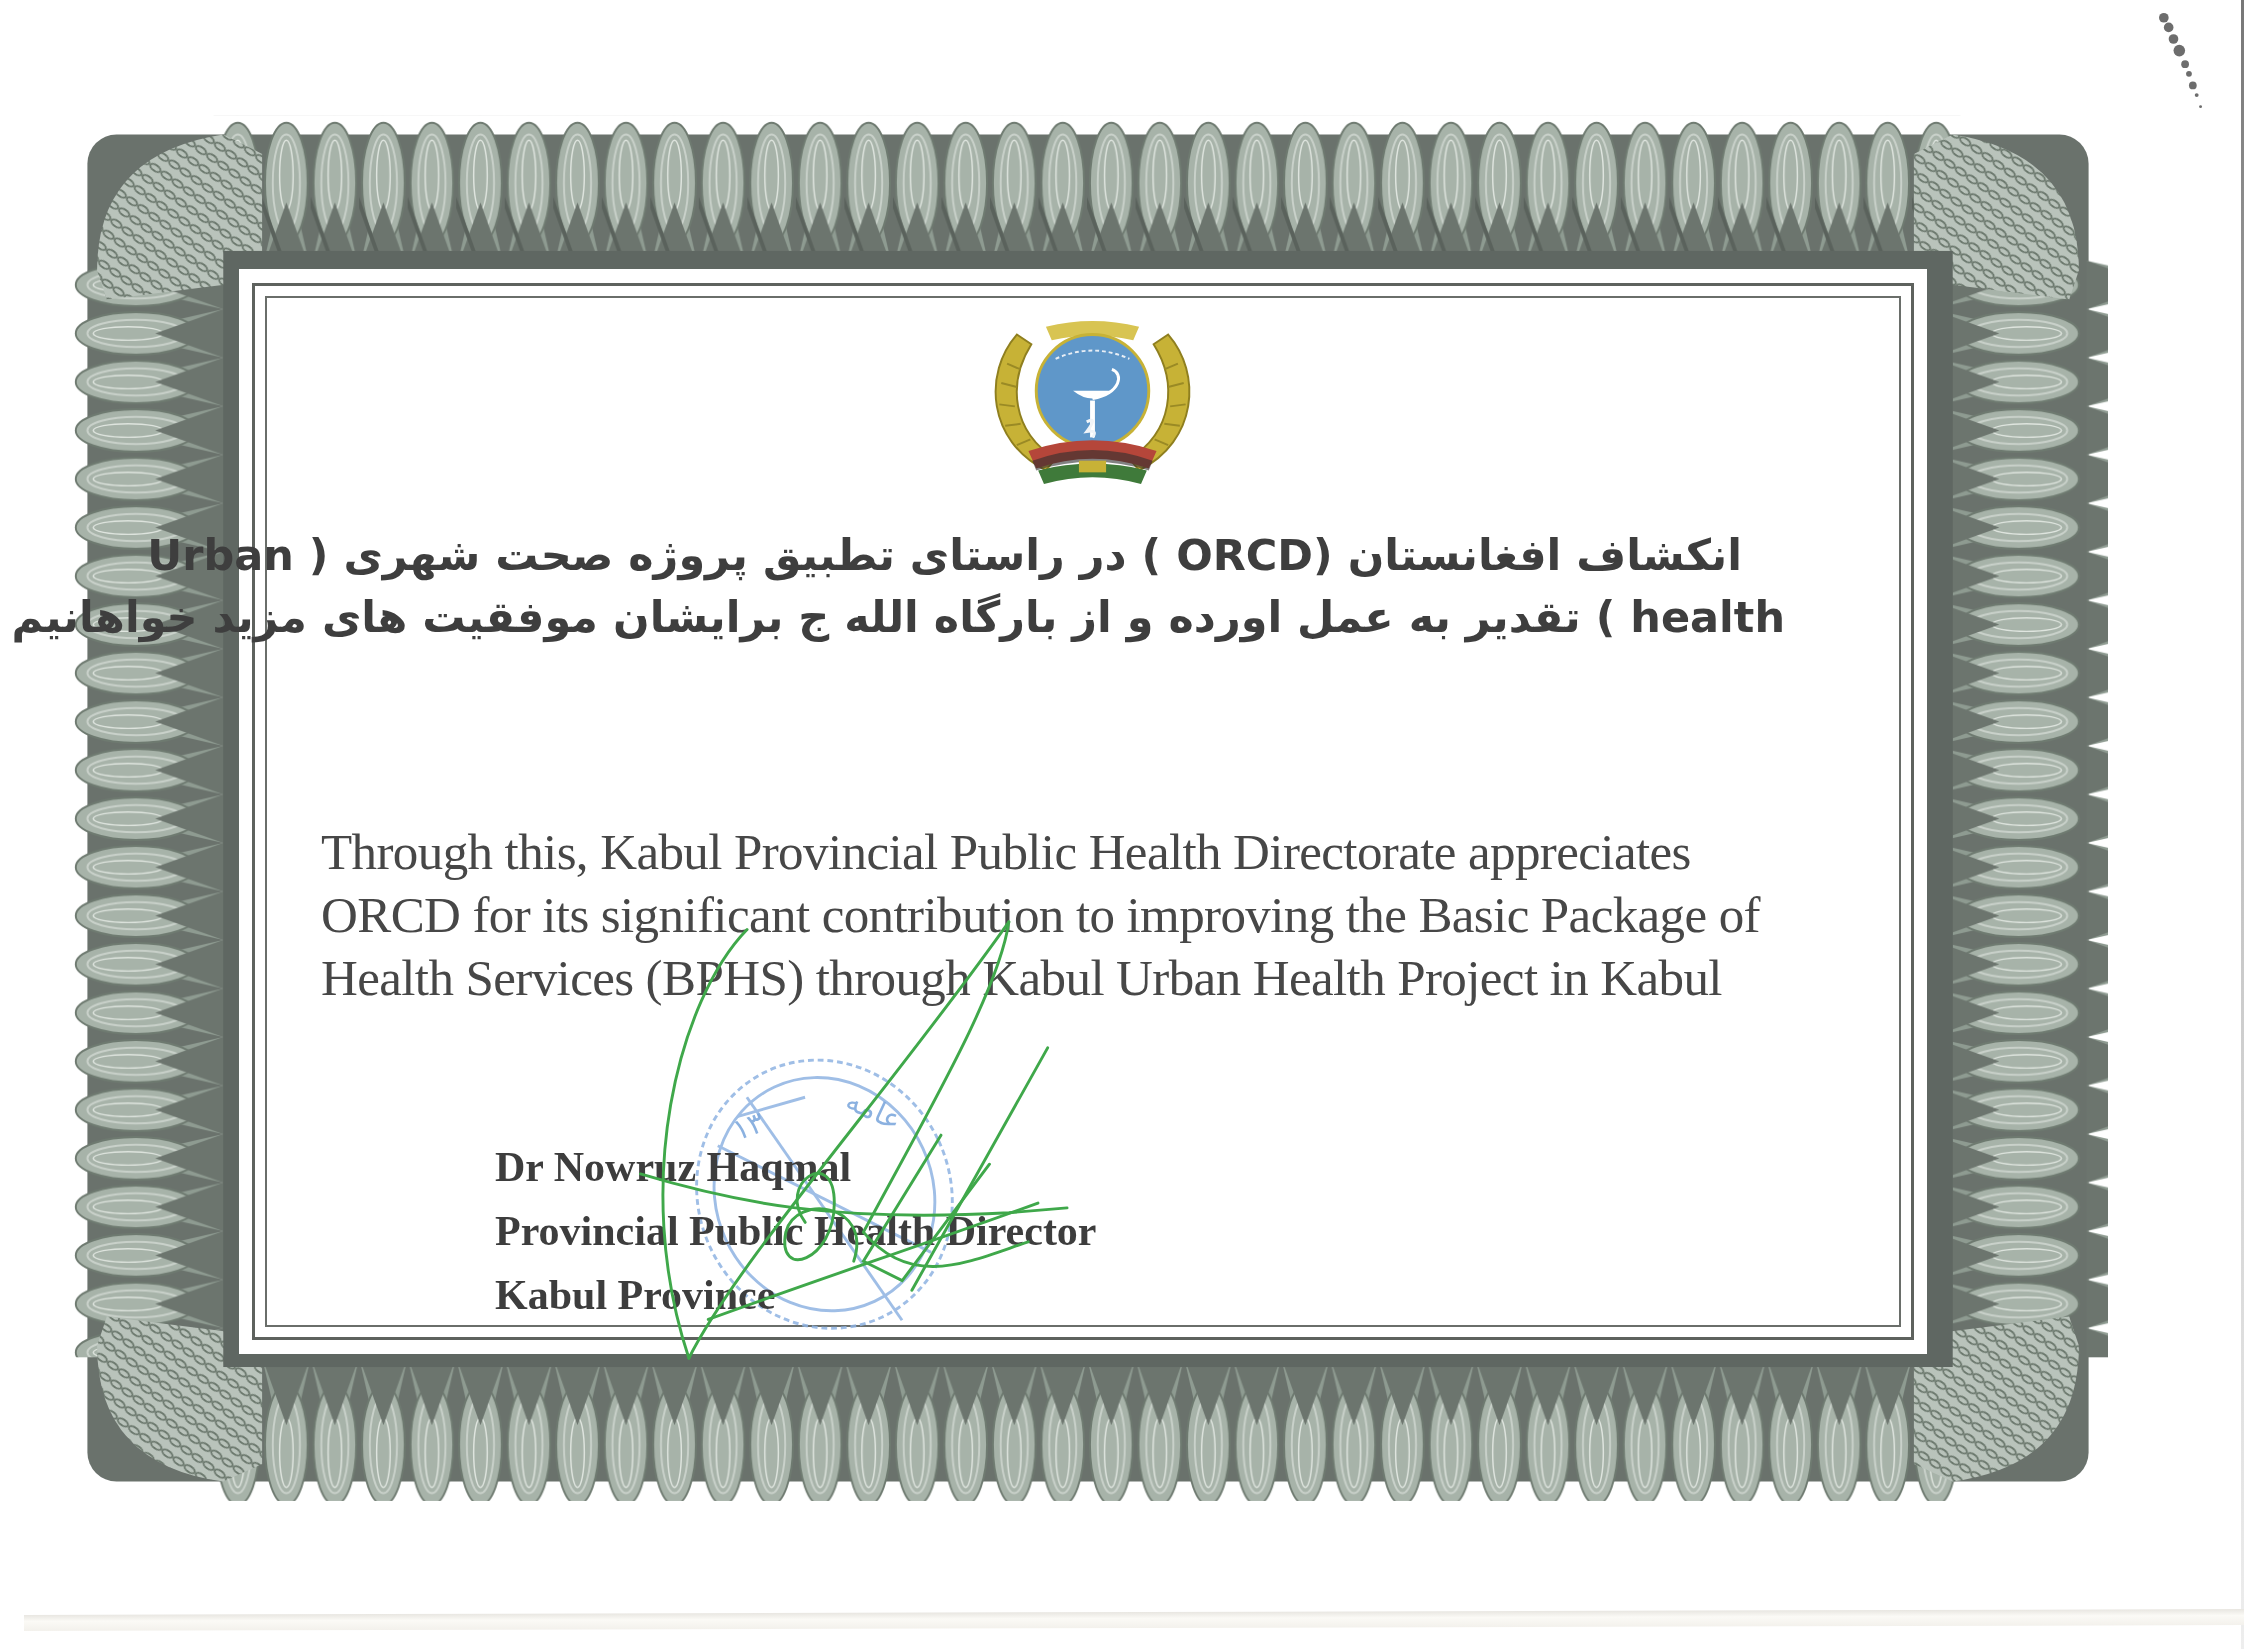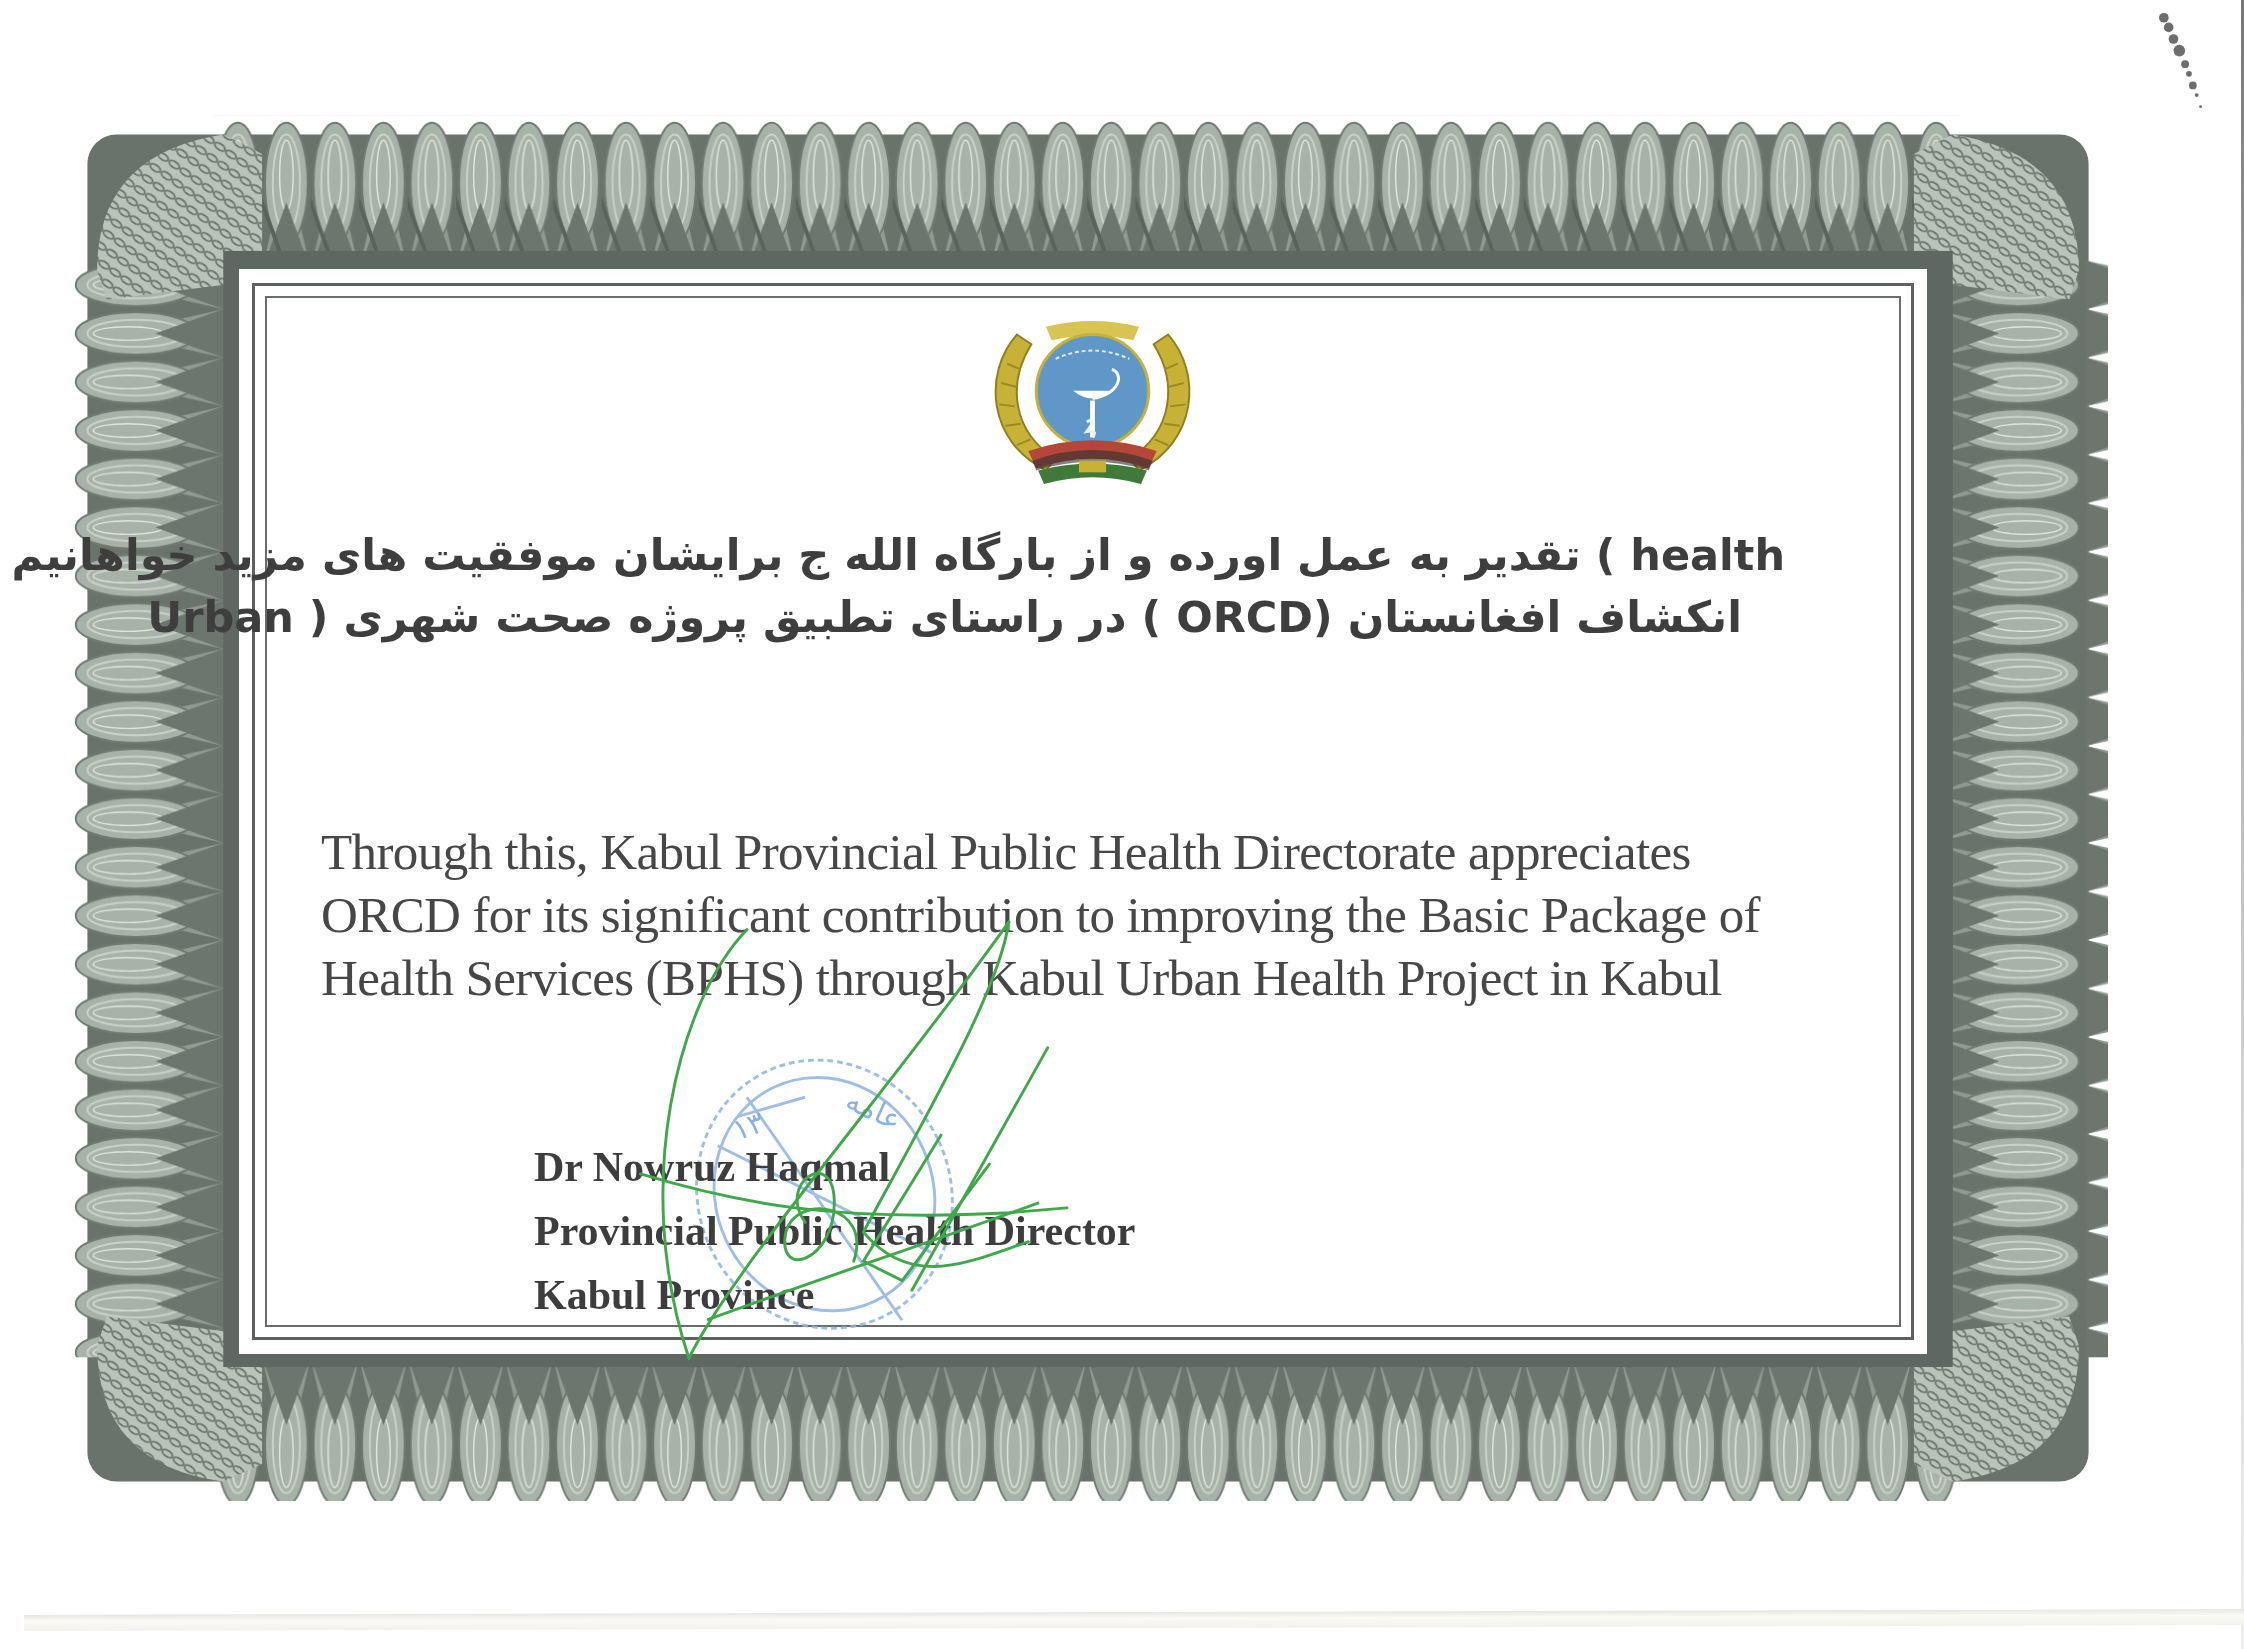--- a/index.html
+++ b/index.html
@@ -53,21 +53,21 @@
     font-size:51px; line-height:63px; color:#474747;
     letter-spacing:-0.6px;
   }
   .english .ln { display:block; white-space:nowrap;margin-left:24px; }
 
   .signatory {
     position:absolute; left:495px; top:1135px;
     font-family:"Liberation Serif", serif; font-weight:bold;
     font-size:42px; line-height:64px; color:#3d3d3d;
   }
-  .signatory .ln { display:block; white-space:nowrap;margin-left:39px; }
+  .signatory .ln { display:block; white-space:nowrap; }
 
   .stamp { position:absolute; left:679px; top:1029px; width:320px; height:311px; }
   .signature { position:absolute; left:621px; top:912px; width:543px; height:456px; }
 </style>
 </head>
 <body>
 
 <div class="page-edge-right"></div>
 <div class="page-edge-bottom"></div>
 <svg class="scan-smudge" viewBox="0 0 70 120">
@@ -162,22 +162,22 @@
   <path d="M118,86 C148,80 150,60 138,56" stroke="#ffffff" stroke-width="3" fill="none"></path>
   <path d="M112,110 Q124,104 112,120 Q124,118 118,126" stroke="#f0f4f8" stroke-width="3" fill="none"></path>
 
   <path d="M52,140 Q118,118 184,140 L176,158 Q118,138 60,158 Z" fill="#b5463a"></path>
   <path d="M56,150 Q118,128 180,150 L176,160 Q118,142 60,160 Z" fill="#2f2f2f" opacity="0.6"></path>
   <path d="M62,160 Q118,146 174,160 L168,174 Q118,160 68,174 Z" fill="#3f7a3a"></path>
   <rect x="104" y="150" width="28" height="12" fill="#c7b236"></rect>
 </svg>
 
 <div class="farsi" lang="fa">
+  <span class="ln ln2">انکشاف افغانستان (ORCD ) در راستای تطبیق پروژه صحت شهری ( Urban</span>
   <span class="ln ln3">health ) تقدیر به عمل اورده و از بارگاه الله ج برایشان موفقیت های مزید خواهانیم</span>
-  <span class="ln ln2">انکشاف افغانستان (ORCD ) در راستای تطبیق پروژه صحت شهری ( Urban</span>
 </div>
 
 <div class="english">
   <span class="ln">Through this, Kabul Provincial Public Health Directorate appreciates</span>
   <span class="ln">ORCD for its significant contribution to improving the Basic Package of</span>
   <span class="ln">Health Services (BPHS) through Kabul Urban Health Project in Kabul</span>
 </div>
 
 <svg class="stamp" viewBox="0 0 330 320">
   <g fill="none" stroke="#8fb3e2" stroke-width="3" opacity="0.85">

